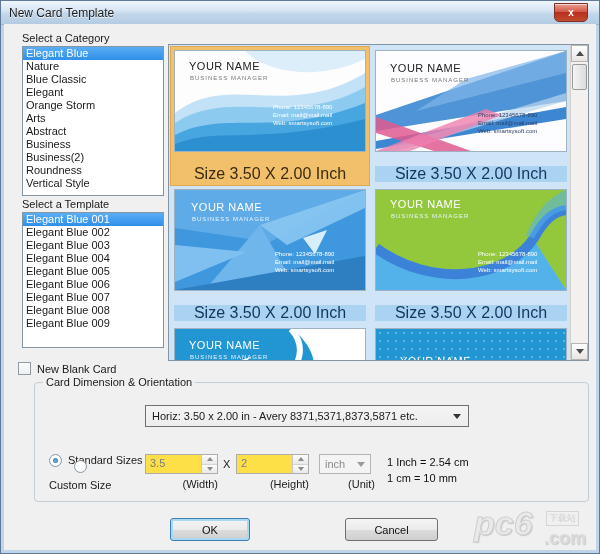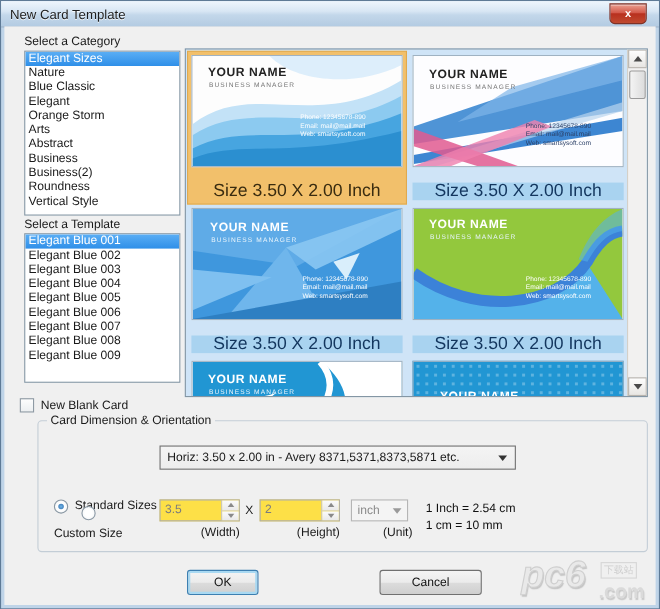--- a/index.html
+++ b/index.html
@@ -30,21 +30,21 @@
 
   
   .panel{position:absolute;left:164px;top:20px;width:419px;height:315px;background:#cfe4f7;border:1px solid #8496a4;overflow:hidden;}
   .cards{position:absolute;left:5px;top:5px;right:21px;display:grid;grid-template-columns:1fr 1fr;gap:7px 9px;}
   .cell{position:relative;}
   .cell.selected{background:#f2c06b;padding:4px;margin:-4px;box-shadow:0 0 0 1px #e0a94f inset;}
   .art{position:relative;height:100px;border:1px solid #9fb2c2;overflow:hidden;background:#fff;}
   .art svg{position:absolute;inset:0;width:100%;height:100%;}
   .cap{height:16px;line-height:16px;text-align:center;font-size:16px;color:#13365e;background:#a9d3f0;margin-top:14px;}
   .cell.selected .cap{background:transparent;color:#3a2c10;}
-  .cname{position:absolute;font-size:11px;font-weight:bold;letter-spacing:.5px;color:#222;}
+  .cname{position:absolute;font-size:11px;font-weight:normal;letter-spacing:.5px;color:#222;}
   .crole{position:absolute;font-size:6px;letter-spacing:1px;color:#777;}
   .contact{position:absolute;font-size:6px;line-height:8px;color:#fff;}
   .contact.dark{color:#2a3f66;}
   .white .cname{color:#fff;}.white .crole{color:#e8f4fc;}
   .dots{background:#2196d3;background-image:radial-gradient(rgba(255,255,255,.28) 1.3px,transparent 1.4px);background-size:8px 8px;}
 
   
   .vscroll{position:absolute;top:0;right:0;bottom:0;width:17px;background:#f2f1f0;border-left:1px solid #d4d0c8;}
   .sb-btn{position:absolute;left:0;width:17px;height:17px;background:linear-gradient(#fdfdfd,#e8e6e3);border:1px solid #b8b4ae;box-sizing:border-box;display:flex;align-items:center;justify-content:center;}
   .sb-up{top:0;}.sb-down{bottom:0;}
@@ -82,21 +82,21 @@
   .under{position:absolute;top:90px;text-align:right;color:#1a1a1a;}
   .u-w{left:110px;width:73px;}
   .u-h{left:201px;width:73px;}
   .u-u{left:280px;width:60px;}
   .conv{position:absolute;left:352px;top:66px;line-height:16px;color:#111;}
 
   
   .btn{position:absolute;top:494px;height:23px;border:1px solid #707070;border-radius:3px;
     background:linear-gradient(#f4f4f4,#ebebeb 50%,#dcdcdc 51%,#cfcfcf);
     font-size:11px;color:#111;box-sizing:border-box;cursor:pointer;font-family:inherit;}
-  .btn-ok{left:166px;width:65px;border-color:#3c7fb1;box-shadow:0 0 0 2px #a9d9f2 inset;}
+  .btn-ok{left:166px;width:80px;border-color:#3c7fb1;box-shadow:0 0 0 2px #a9d9f2 inset;}
   .btn-cancel{left:341px;width:93px;}
 
   
   .watermark{position:absolute;left:470px;top:480px;width:115px;height:46px;}
   .wm-main{position:absolute;left:0;top:0;font-size:34px;font-weight:bold;font-style:italic;color:#e9e9e9;-webkit-text-stroke:1px #cfcfcf;text-shadow:1px 1px 1px #c4c4c4;}
   .wm-badge{position:absolute;left:72px;top:7px;font-size:9px;color:#cfcfcf;border:1px solid #d5d5d5;padding:0 2px;}
   .wm-com{position:absolute;left:70px;top:24px;font-size:18px;font-weight:bold;color:#dadada;text-shadow:1px 1px 1px #c8c8c8;}
 </style>
 </head>
 <body>
@@ -106,21 +106,21 @@
     <span class="title">New Card Template</span>
     <div class="close-btn">
       <span>x</span>
     </div>
   </div>
 
   <div class="client">
 
     <div class="list-label lbl-cat">Select a Category</div>
     <div class="listbox lb-cat">
-        <div class="li sel">Elegant Sizes</div>
+        <div class="li sel">Elegant Blue</div>
         <div class="li">Nature</div>
         <div class="li">Blue Classic</div>
         <div class="li">Elegant</div>
         <div class="li">Orange Storm</div>
         <div class="li">Arts</div>
         <div class="li">Abstract</div>
         <div class="li">Business</div>
         <div class="li">Business(2)</div>
         <div class="li">Roundness</div>
         <div class="li">Vertical Style</div>

